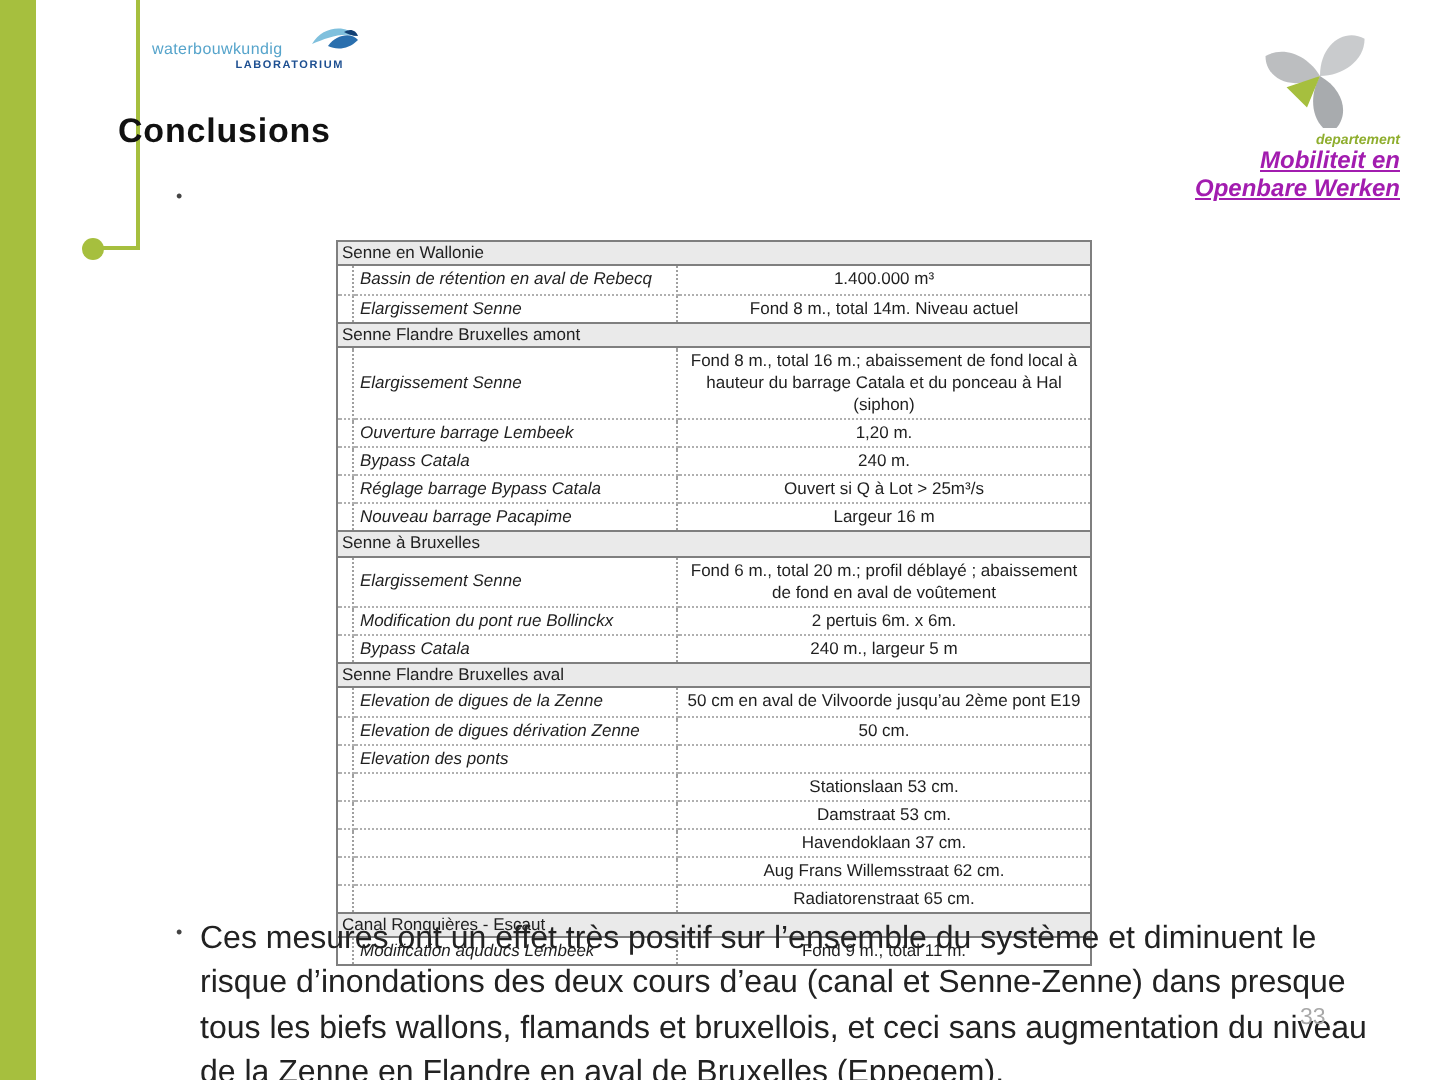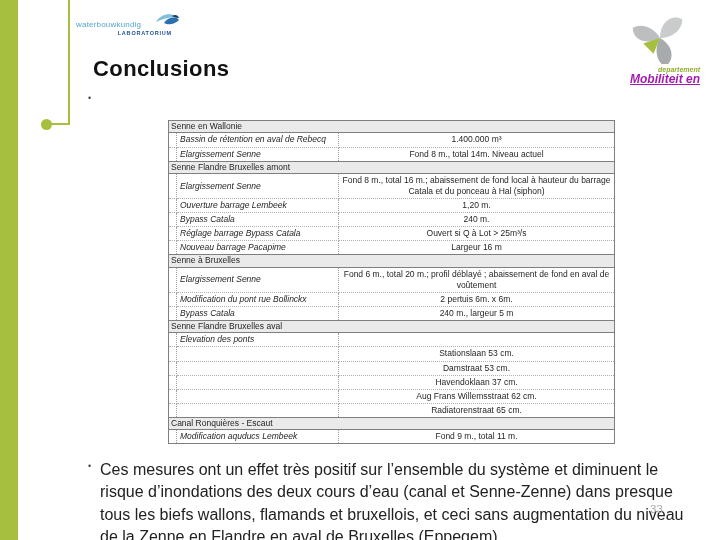--- a/index.html
+++ b/index.html
@@ -18,29 +18,29 @@
   .logo-left .wl-name{color:#56a4cb;font-size:8px;letter-spacing:.2px;}
   .logo-left .wl-sub{color:#1d4f91;font-size:5.5px;font-weight:bold;letter-spacing:.8px;text-align:right;margin-top:1px;}
   .logo-left svg{position:absolute;right:-8px;top:-10px;}
 
   
   .logo-right{position:absolute;right:20px;top:12px;width:130px;text-align:right;}
   .logo-right svg{margin-right:12px;}
   .logo-right .dept{color:#8fae2e;font-size:7px;font-style:italic;font-weight:bold;margin-top:-2px;}
   .logo-right .l1,.logo-right .l2{color:#a21caf;font-size:12px;font-style:italic;font-weight:bold;line-height:1.15;text-decoration:underline;}
 
-  .slide-title{position:absolute;left:93px;top:56px;font-size:22px;font-weight:bold;color:#111;letter-spacing:.4px;}
+  .slide-title{position:absolute;left:59px;top:56px;font-size:17px;font-weight:bold;color:#111;letter-spacing:.4px;}
 
   .bullet-line{position:absolute;left:88px;top:92px;width:560px;font-size:10.5px;color:#222;display:flex;}
   .bullet-para{position:absolute;left:88px;top:459px;width:600px;font-size:16px;color:#222;display:flex;line-height:1.4;}
   .bullet-line .marker,.bullet-para .marker{width:12px;flex:0 0 12px;color:#444;font-size:9px;padding-top:1px;}
   .marker::before{content:"\2022";}
 
   
-  .measures{position:absolute;left:168px;top:120px;width:447px;border-collapse:collapse;table-layout:fixed;
+  .measures{position:absolute;left:168px;top:120px;width:378px;border-collapse:collapse;table-layout:fixed;
     font-size:8.5px;color:#1f1f1f;border:1px solid #7f7f7f;}
   .measures col.c-pad{width:8px;}
   .measures col.c-lbl{width:162px;}
   .measures td{padding:1px 3px;line-height:1.3;vertical-align:middle;}
   .measures tr.sec td{background:#eaeaea;border-top:1px solid #7f7f7f;border-bottom:1px solid #7f7f7f;padding:0 2px;line-height:1.35;}
   .measures td.pad{border-right:1px dotted #9f9f9f;border-bottom:1px dotted #b0b0b0;padding:0;}
   .measures td.lbl{border-right:1px dotted #9f9f9f;border-bottom:1px dotted #b0b0b0;font-style:italic;}
   .measures td.val{text-align:center;border-bottom:1px dotted #b0b0b0;}
 
   .page-number{position:absolute;left:650px;top:503px;font-size:11.5px;color:#a8a8a8;}
@@ -69,20 +69,21 @@
   <span>
     <svg width="56" height="52" viewBox="0 0 60 56">
       <path d="M30 28 C30 10 44 2 54 8 C54 20 42 28 30 28 Z" fill="#c9cbcd"></path>
       <path d="M30 28 C30 10 44 2 54 8 C54 20 42 28 30 28 Z" fill="#a8abae" transform="rotate(120 30 28)"></path>
       <path d="M30 28 C30 10 44 2 54 8 C54 20 42 28 30 28 Z" fill="#bcbec0" transform="rotate(240 30 28)"></path>
       <path d="M30 28 L12 34 L23 45 Z" fill="#a6bf3e"></path>
     </svg>
   </span>
   <div class="dept">departement</div>
   <div class="l1">Mobiliteit en</div>
+  <div class="l2">Openbare Werken</div>
 </div>
 
 <div class="slide-title">Conclusions</div>
 
 <div class="bullet-line">
   <span class="marker"></span>
 </div>
 
 <table class="measures">
   <colgroup>
@@ -148,20 +149,30 @@
       <tr>
         <td class="pad"></td>
         <td class="lbl">Bypass Catala</td>
         <td class="val">240 m., largeur 5 m</td>
       </tr>
       <tr class="sec">
         <td colspan="3">Senne Flandre Bruxelles aval</td>
       </tr>
       <tr>
         <td class="pad"></td>
+        <td class="lbl">Elevation de digues de la Zenne</td>
+        <td class="val">50 cm en aval de Vilvoorde jusqu’au 2ème pont E19</td>
+      </tr>
+      <tr>
+        <td class="pad"></td>
+        <td class="lbl">Elevation de digues dérivation Zenne</td>
+        <td class="val">50 cm.</td>
+      </tr>
+      <tr>
+        <td class="pad"></td>
         <td class="lbl">Elevation des ponts</td>
         <td class="val"></td>
       </tr>
       <tr>
         <td class="pad"></td>
         <td class="lbl"></td>
         <td class="val">Stationslaan 53 cm.</td>
       </tr>
       <tr>
         <td class="pad"></td>

